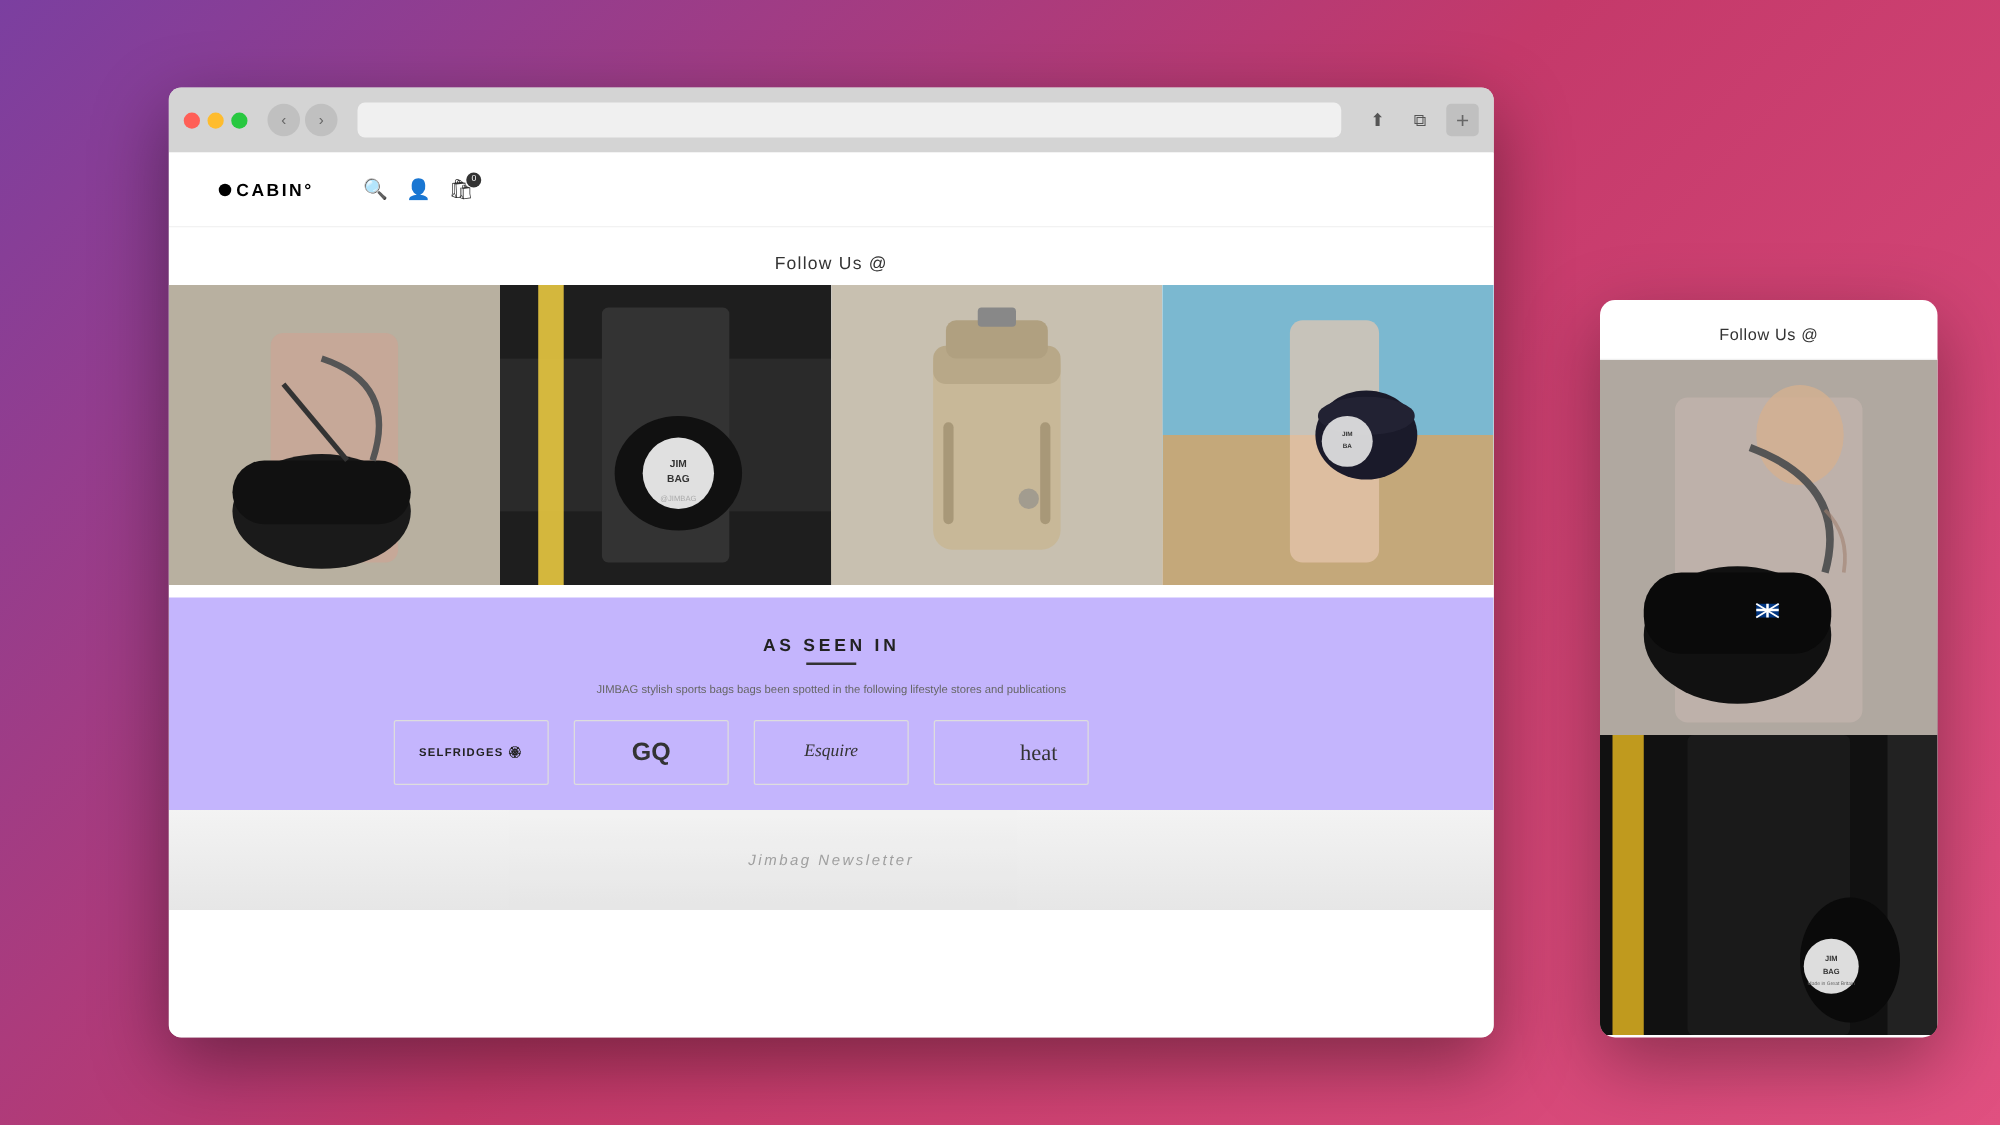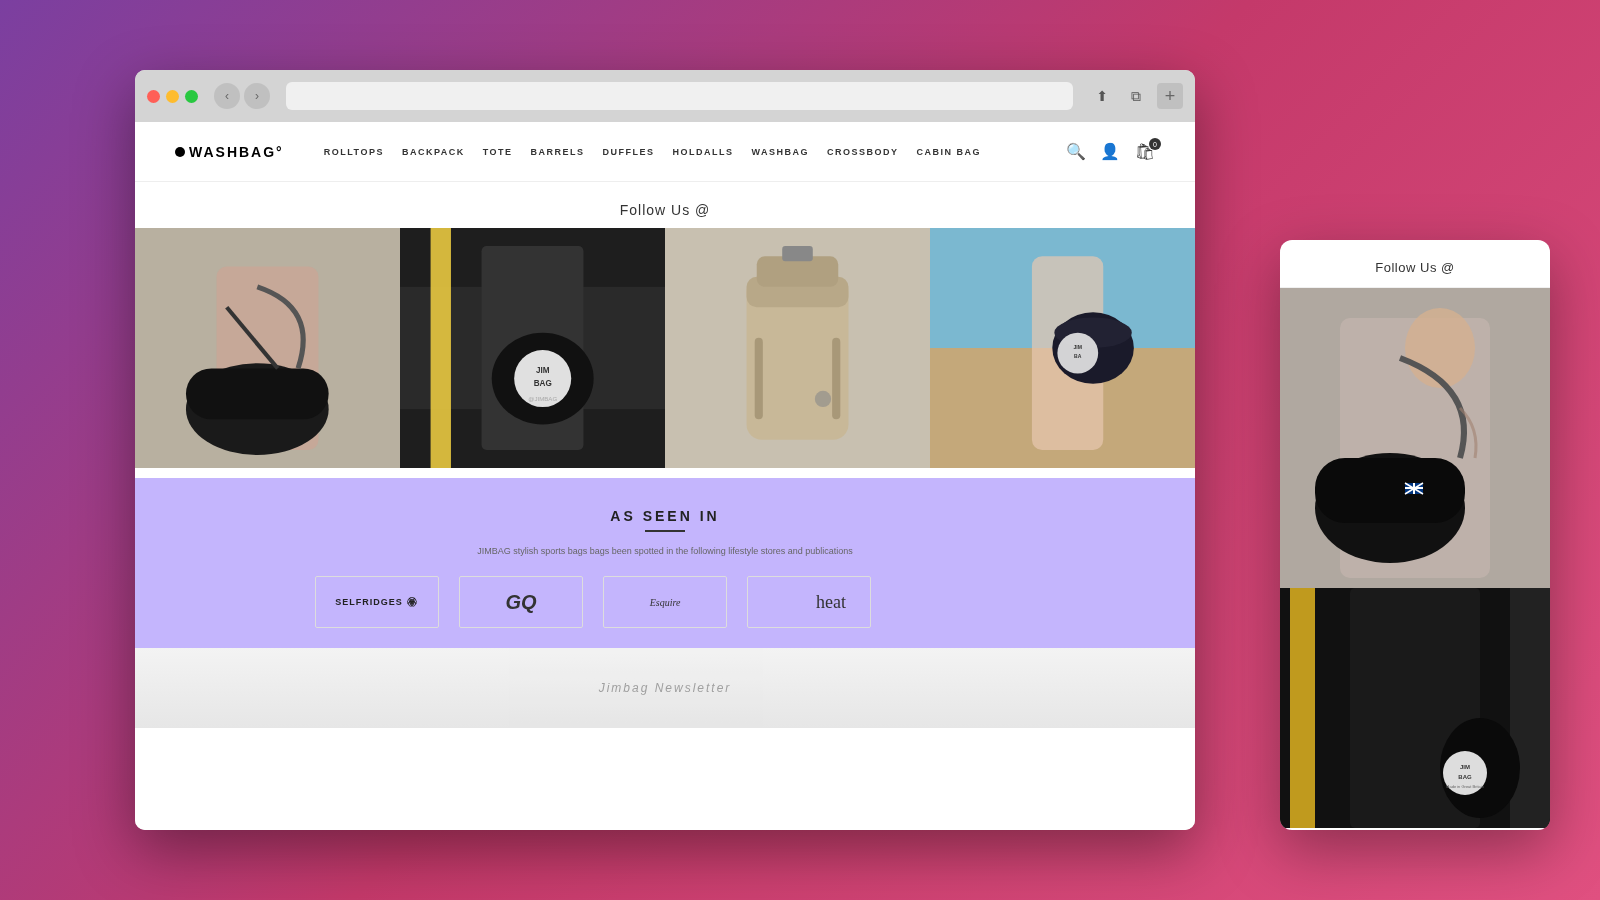--- a/index.html
+++ b/index.html
@@ -267,26 +267,25 @@
     .brand-selfridges {
       font-size: 9px;
       font-weight: 700;
       letter-spacing: 1px;
       color: #222;
     }
 
     .brand-gq {
       font-size: 20px;
       font-weight: 700;
-      font-style: italic;
       color: #333;
     }
 
     .brand-esquire {
-      font-size: 10px;
+      font-size: 14px;
       font-style: italic;
       color: #333;
       font-family: Georgia, serif;
     }
 
     .brand-myprotein {
       font-size: 8px;
       font-weight: 700;
       letter-spacing: 1px;
       color: #333;
@@ -414,32 +413,21 @@
       <button class="action-btn">⧉</button>
     </div>
     <div class="tab-add">+</div>
   </div>
 
   <div class="website">
 
     <nav class="site-nav">
       <div class="logo-area">
         <div class="logo-dot"></div>
-        <span class="logo-text">WASHBAG°</span>
-      </div>
-      <div class="nav-links">
-        <a class="nav-link">ROLLTOPS</a>
-        <a class="nav-link">BACKPACK</a>
-        <a class="nav-link">TOTE</a>
-        <a class="nav-link">BARRELS</a>
-        <a class="nav-link">DUFFLES</a>
-        <a class="nav-link">HOLDALLS</a>
-        <a class="nav-link">WASHBAG</a>
-        <a class="nav-link">CROSSBODY</a>
-        <a class="nav-link">CABIN BAG</a>
+        <span class="logo-text">CABIN°</span>
       </div>
       <div class="nav-icons">
         <div class="nav-icon">🔍</div>
         <div class="nav-icon">👤</div>
         <div class="nav-icon">
           🛍
           <span class="cart-badge">0</span>
         </div>
       </div>
     </nav>

